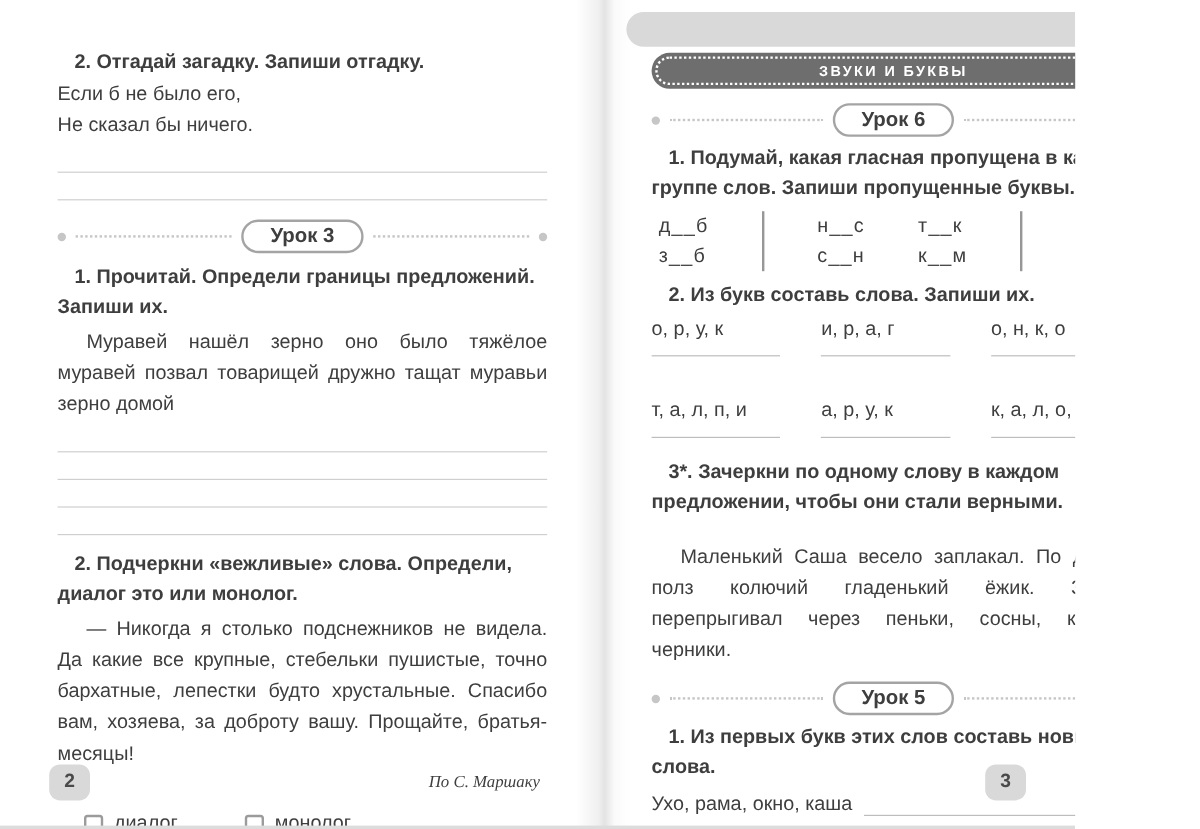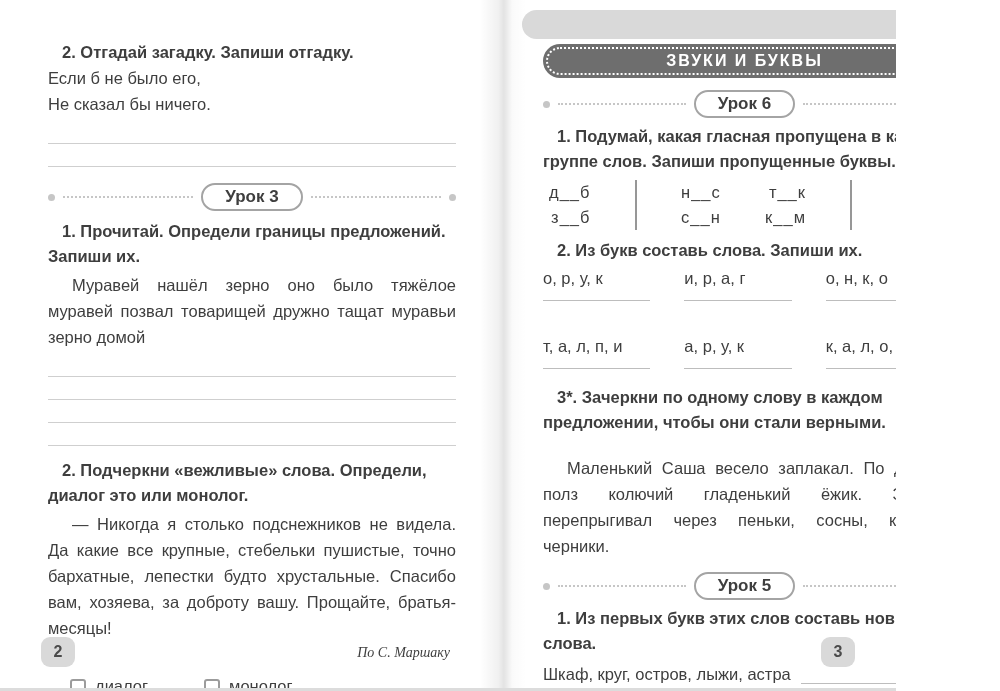--- a/index.html
+++ b/index.html
@@ -46,21 +46,21 @@
   .lesson-pill {
     border: 2px solid #a4a4a4; border-radius: 16px; background: #fff;
     padding: 2px 22px; font-weight: bold; font-size: 17px; color: #3e3e3e;
     white-space: nowrap;
   }
 
   
   .banner { background: #6e6e6e; border-radius: 17px; padding: 3px; margin-top: 44px; }
   .banner-inner {
     border: 2px dotted #ffffff; border-radius: 14px;
-    text-align: center; color: #ffffff; font-weight: bold; font-size: 16px;
+    text-align: center; color: #ffffff; font-weight: bold; font-size: 12px;
     letter-spacing: 2px; padding: 3px 0;
   }
 
   
   .instr { font-weight: bold; text-indent: 14px; line-height: 25px; }
   .bodytext { line-height: 26px; text-align: justify; text-indent: 24px; }
   .plainline { line-height: 26px; }
   .rule { height: 23px; border-bottom: 1.5px solid #cfcfcf; }
   .attrib {
     text-align: right; font-style: italic; font-family: "Liberation Serif", "DejaVu Serif", serif;
@@ -69,21 +69,21 @@
   .cb-row { display: flex; align-items: center; gap: 56px; padding-left: 22px; margin-top: 12px; }
   .cb { display: flex; align-items: center; gap: 9px; }
   .cb-box { width: 16px; height: 16px; border: 2px solid #9b9b9b; border-radius: 3px; background: #fff; }
 
   
   .page-left  { position: absolute; left: 48px;  top: 40px; width: 408px; }
   .page-right { position: absolute; left: 543px; top: 0;    width: 403px; }
 
   
   .groups { display: flex; align-items: stretch; justify-content: space-between; padding: 2px 6px 0 6px; margin-top: 4px; }
-  .group  { line-height: 25px; letter-spacing: 1px; text-align: right; }
+  .group  { line-height: 25px; letter-spacing: 1px; }
   .vline  { width: 2px; background: #979797; }
 
   .letters {
     display: grid; grid-template-columns: 1fr 1fr 1.12fr;
     column-gap: 30px; row-gap: 15px; margin-top: 4px; gap: 34px;
   }
   .cell span { display: block; line-height: 22px; }
   .ans-line { height: 12px; border-bottom: 1.5px solid #bdbdbd; }
 
   .fill-row { display: flex; align-items: flex-end; line-height: 31px; margin-top: 3px; }
@@ -216,24 +216,20 @@
       <div class="deco-dot"></div>
       <div class="deco-line"></div>
       <div class="lesson-pill">Урок 5</div>
       <div class="deco-line"></div>
       <div class="deco-dot"></div>
     </div>
 
     <p class="instr" style="margin-top:6px;"><span>1.</span> <span>Из первых букв этих слов составь новые слова.</span></p>
 
     <div class="fill-row">
-      <span>Шкаф, круг, остров, лыжи, астра</span>
-      <div class="fill-line"></div>
-    </div>
-    <div class="fill-row">
       <span>Ухо, рама, окно, каша</span>
       <div class="fill-line"></div>
     </div>
 
   </div>
 
   <div class="fold"></div>
   <div class="bottom-edge"></div>
 
   <div class="page-tab left">

